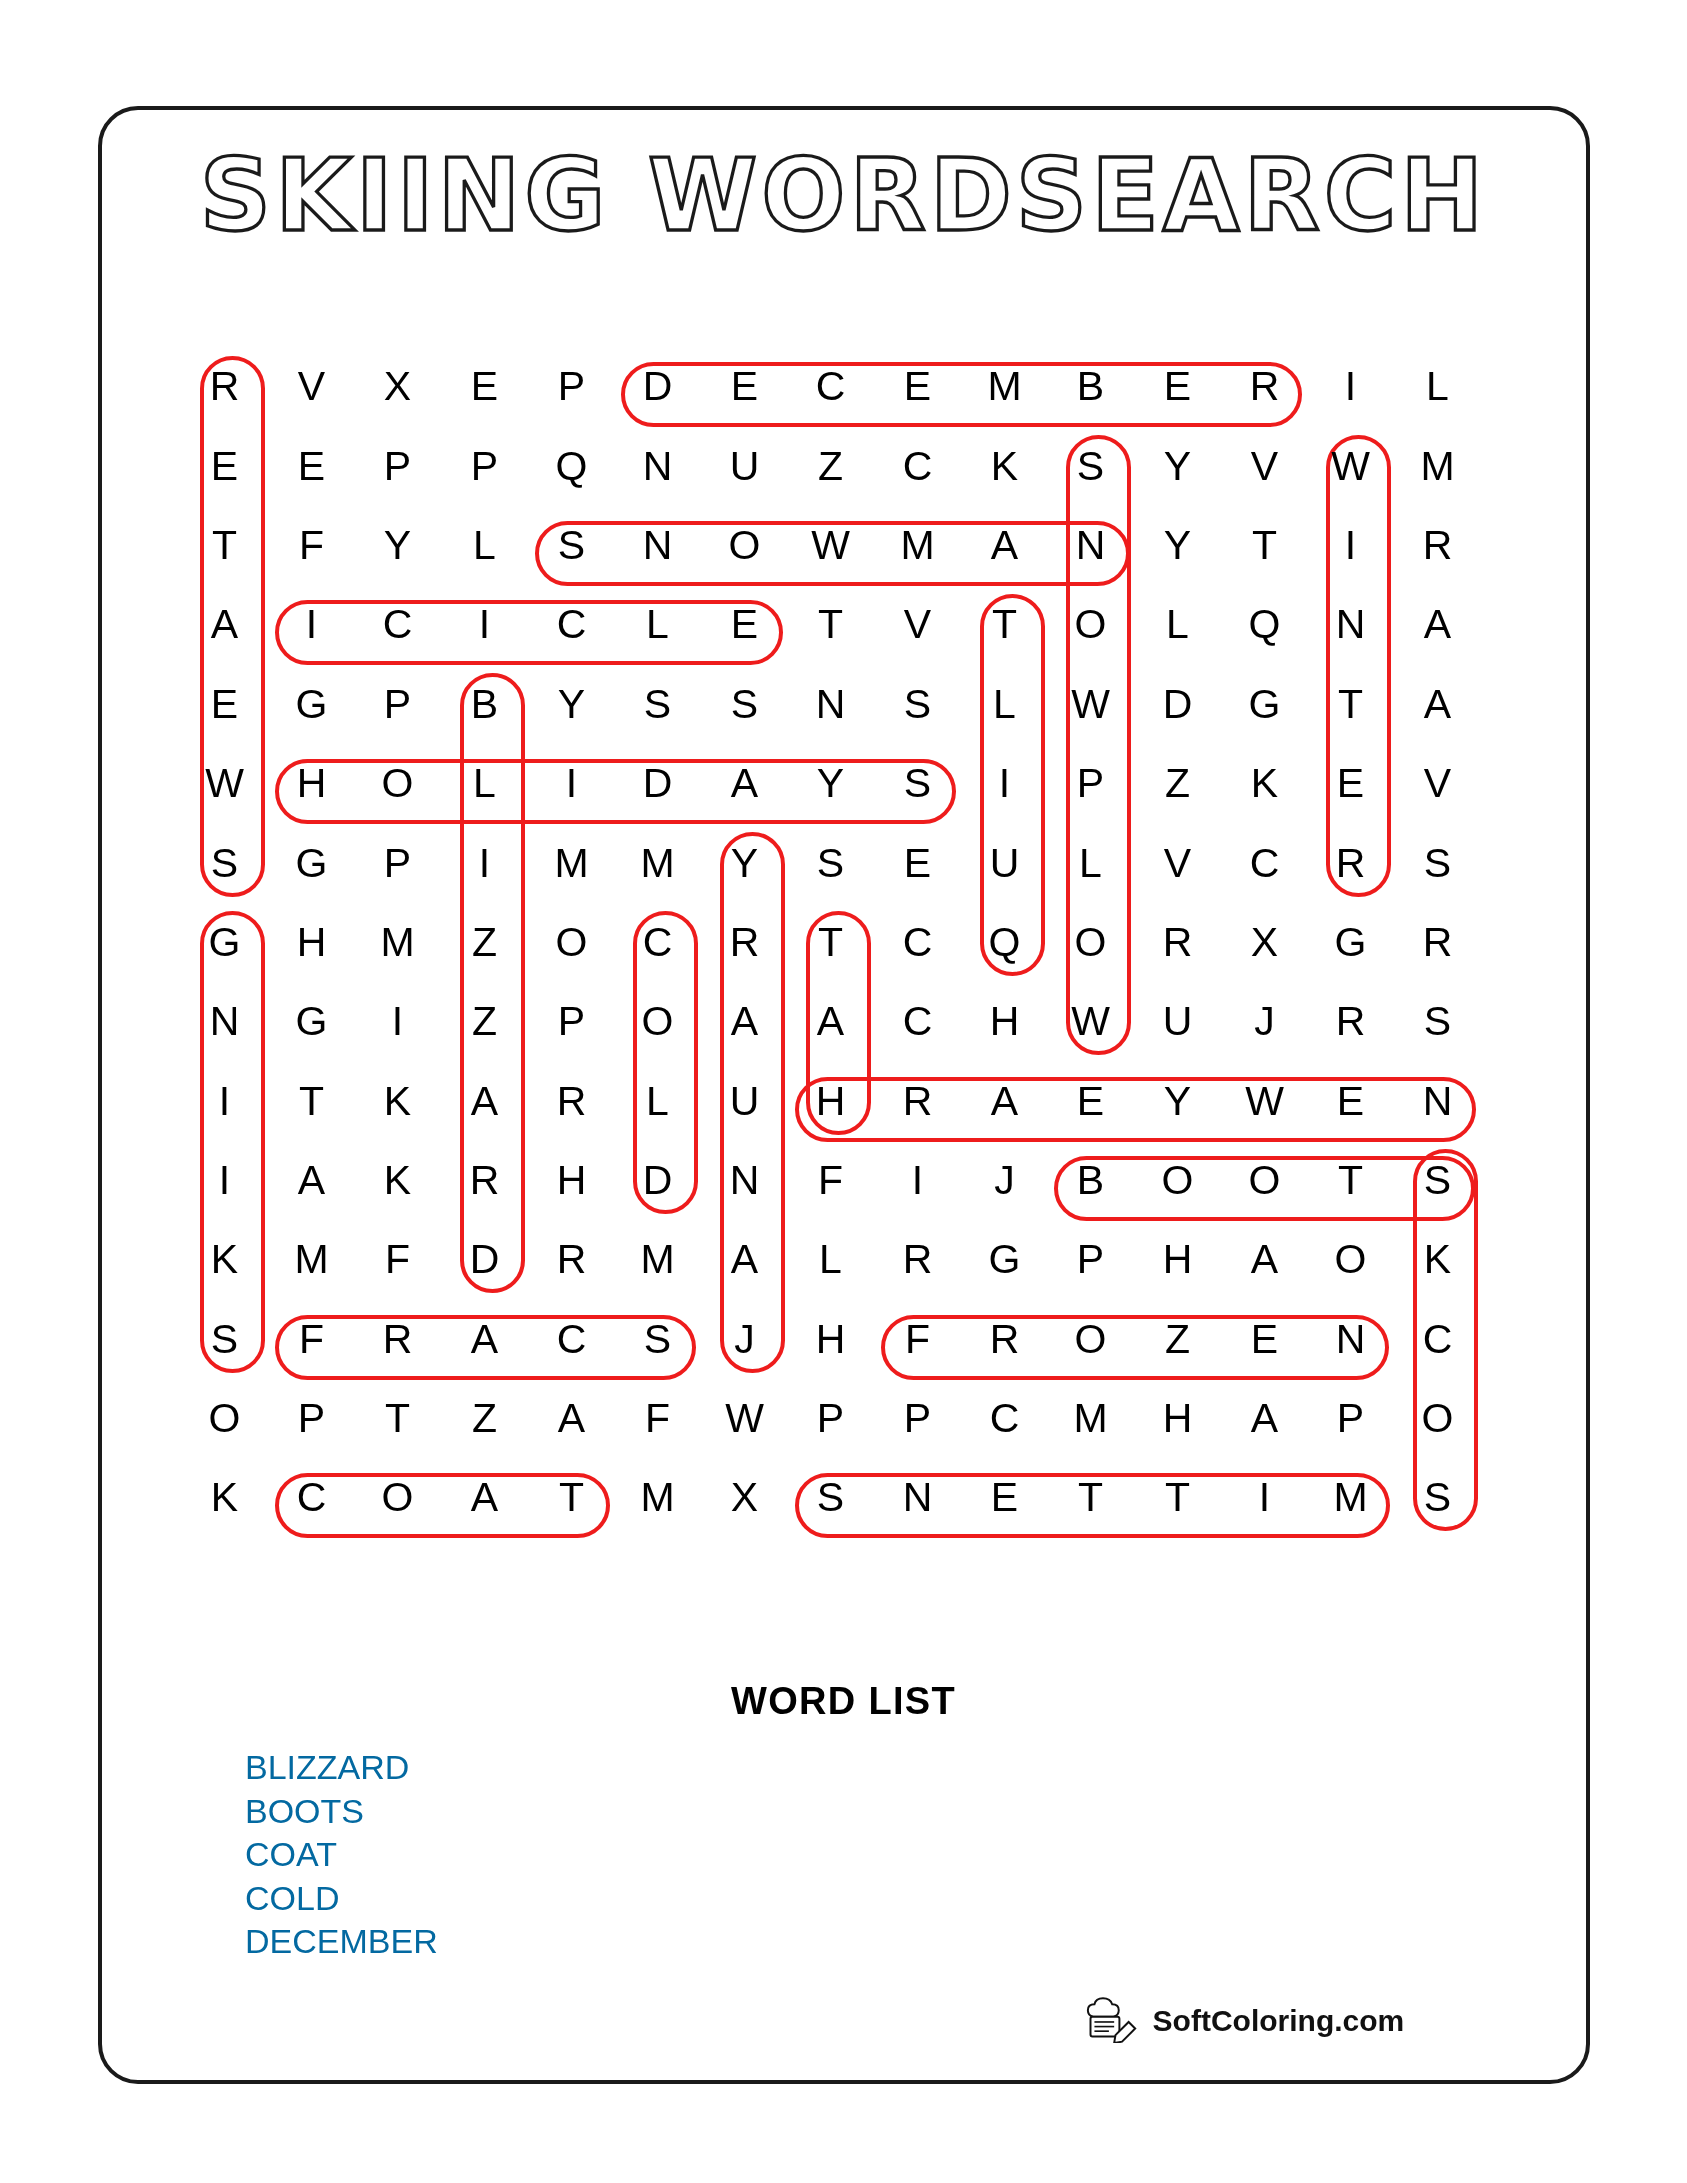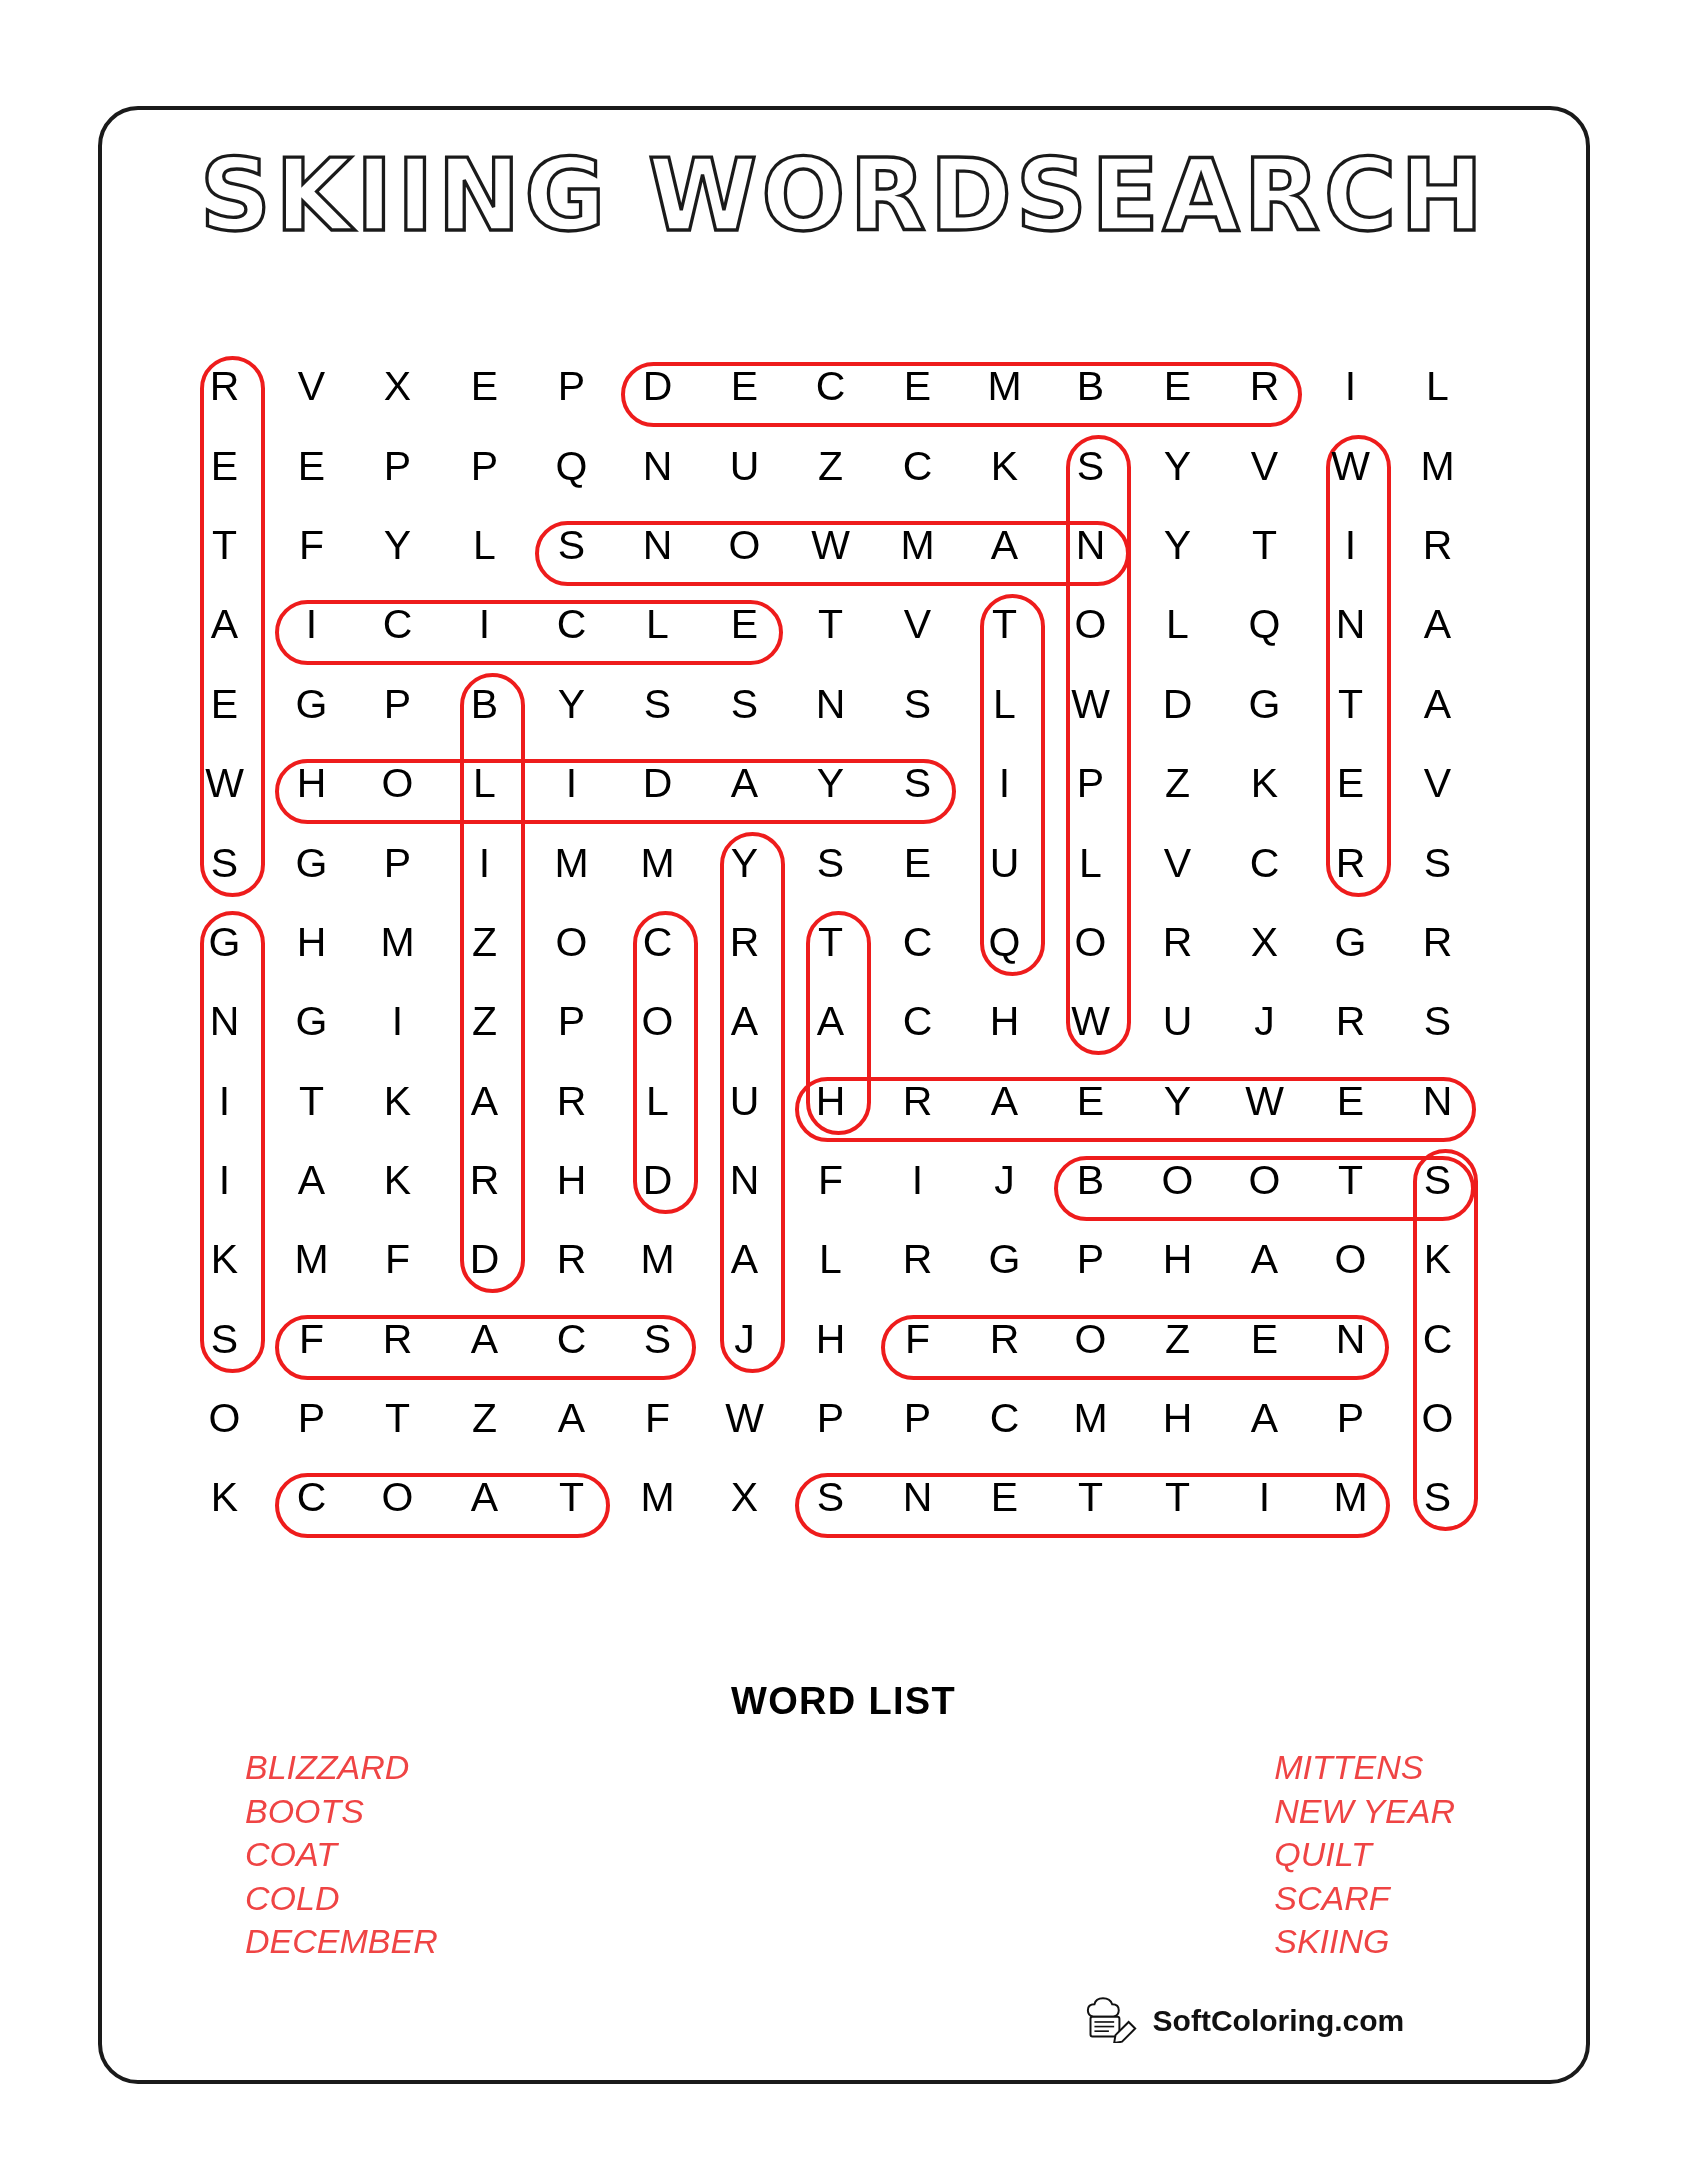--- a/index.html
+++ b/index.html
@@ -89,23 +89,22 @@
     position: absolute;
     left: 245px;
     top: 1746px;
     width: 1210px;
     display: flex;
     justify-content: space-between;
   }
   .wl-col {
     font-size: 34px;
     line-height: 1.28;
-    color: #ef4444;
+    color: #0369a1;
     font-family: "Liberation Sans", sans-serif;
-    font-style: italic;
   }
   .wl-col div { white-space: nowrap; }
   
   .logo {
     position: absolute;
     left: 1085px;
     top: 1997px;
     display: flex;
     align-items: center;
     gap: 10.6px;
@@ -377,27 +376,20 @@
 <div class="wl-title">WORD LIST</div>
 
 <div class="wl-cols" id="wl-cols">
     <div class="wl-col">
       <div>BLIZZARD</div>
       <div>BOOTS</div>
       <div>COAT</div>
       <div>COLD</div>
       <div>DECEMBER</div>
     </div>
-    <div class="wl-col">
-      <div>MITTENS</div>
-      <div>NEW YEAR</div>
-      <div>QUILT</div>
-      <div>SCARF</div>
-      <div>SKIING</div>
-    </div>
   </div>
 
 <div class="logo">
   <span>
     <svg width="57" height="46" viewBox="0 0 86 70">
       <path d="M12 30 q-8 -2 -8 -10 q0 -9 10 -9 q2 -9 13 -9 q11 0 14 9 q10 0 10 9 q0 8 -8 10 z" fill="#fff" stroke="#111" stroke-width="3"></path>
       <rect x="8" y="30" width="44" height="30" rx="3" fill="#fff" stroke="#111" stroke-width="3"></rect>
       <line x1="14" y1="38" x2="44" y2="38" stroke="#111" stroke-width="2.5"></line>
       <line x1="14" y1="45" x2="44" y2="45" stroke="#111" stroke-width="2.5"></line>
       <line x1="14" y1="52" x2="36" y2="52" stroke="#111" stroke-width="2.5"></line>

